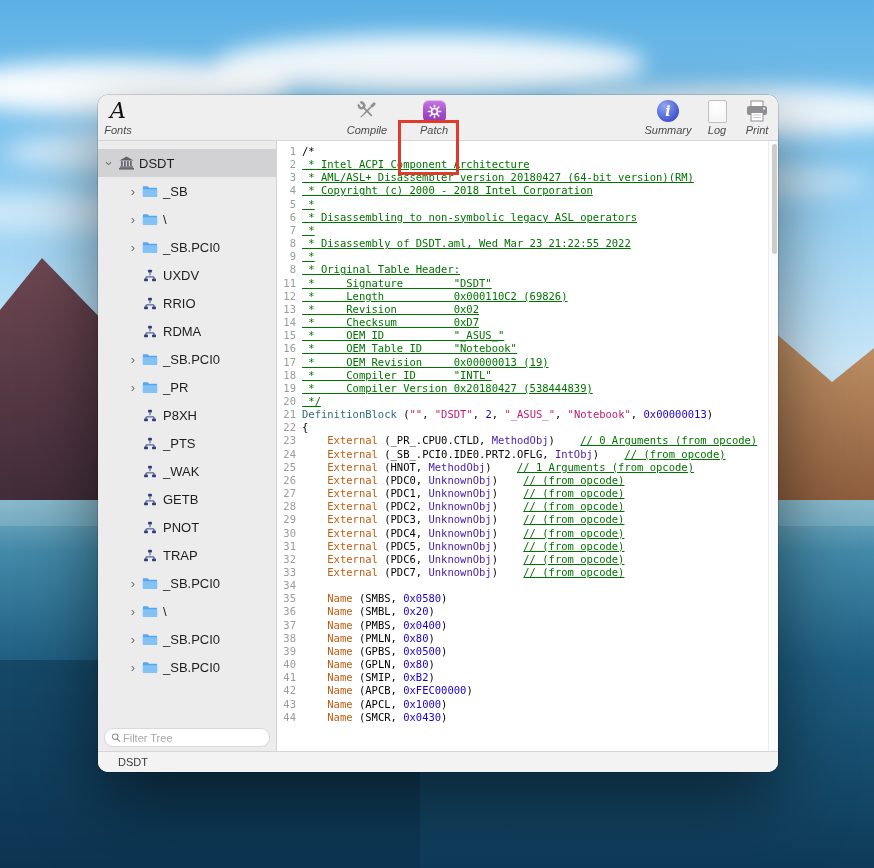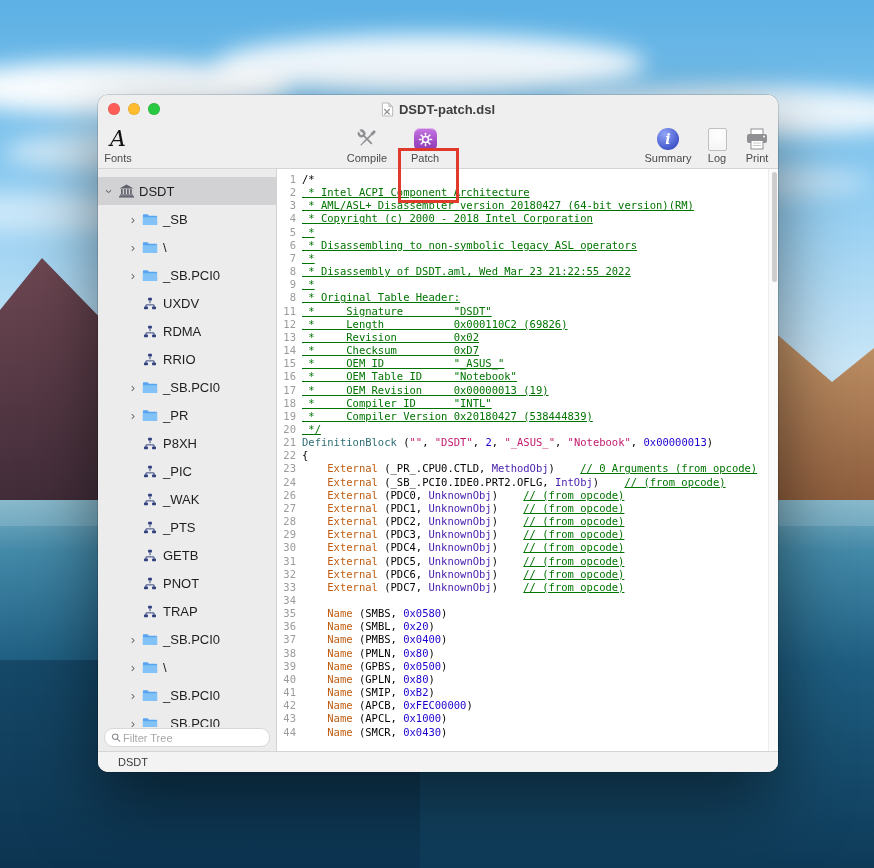--- a/index.html
+++ b/index.html
@@ -15,21 +15,21 @@
   .titlebar{height:28px;flex:none;background:#f0efef;position:relative;display:flex;
     align-items:center;justify-content:center;}
   .traffic{position:absolute;left:10px;top:8px;display:flex;gap:8px;}
   .light{width:12px;height:12px;border-radius:50%;box-shadow:inset 0 0 0 .5px rgba(0,0,0,.15);}
   .l-close{background:#ff5f57;} .l-min{background:#febc2e;} .l-zoom{background:#28c840;}
   .wtitle{display:flex;align-items:center;gap:5px;font-size:13px;font-weight:700;color:#3e3e3e;}
 
   .toolbar{height:45px;flex:none;background:#f0efef;border-bottom:1px solid #d6d5d5;position:relative;}
   .tb-item{position:absolute;top:3px;width:56px;display:flex;flex-direction:column;align-items:center;}
   .tb-ic{height:26px;display:flex;align-items:center;justify-content:center;}
-  .tb-label{font-size:11px;color:#4b4b4b;line-height:12px;}
+  .tb-label{font-size:11px;color:#4b4b4b;line-height:12px;font-style:italic;}
   .fonts-a{font-family:"DejaVu Serif",serif;font-style:italic;font-size:22px;color:#111;line-height:24px;}
   .patch-sq{width:23px;height:23px;border-radius:6px;display:flex;align-items:center;justify-content:center;
     background:linear-gradient(180deg,#c878e2 0%,#a04cc6 60%,#8c3bb4 100%);
     box-shadow:inset 0 1px 0 rgba(255,255,255,.5);}
   .sum-circle{width:22px;height:22px;border-radius:50%;display:flex;align-items:center;justify-content:center;
     background:radial-gradient(circle at 35% 28%,#93a6f7,#4458cd 70%,#33409d);}
   .sum-i{font-family:"DejaVu Serif",serif;font-style:italic;font-weight:700;color:#fff;font-size:14px;line-height:14px;}
   .log-page{width:17px;height:21px;background:#fdfdfd;border:1px solid #c0c0c0;border-radius:2px;
     box-shadow:inset 0 -6px 8px rgba(0,0,0,.04);}
   .annotation{position:absolute;left:300px;top:25px;width:55px;height:49px;
@@ -114,35 +114,20 @@
     </g>
     <polygon points="420,560 470,430 520,470 560,330 612,400 662,338 722,398 772,330 832,382 874,348 874,620 420,620" fill="url(#mtnR)"></polygon>
     <polygon points="0,310 42,258 112,330 182,282 262,352 332,322 422,432 472,520 472,640 0,640" fill="url(#mtnL)"></polygon>
     <rect y="500" width="874" height="368" fill="url(#sea)"></rect>
     <rect y="500" width="874" height="26" fill="#9cc7d6" opacity="0.35"></rect>
     <rect x="0" y="660" width="420" height="208" fill="#0a2e4a" opacity="0.45"></rect>
   </svg>
 
   <div class="window">
 
-    <div class="titlebar">
-      <div class="traffic">
-        <div class="light l-close"></div>
-        <div class="light l-min"></div>
-        <div class="light l-zoom"></div>
-      </div>
-      <div class="wtitle">
-        <svg width="13" height="15" viewBox="0 0 14 16">
-          <path d="M1.5 1h7l4 4v10h-11z" fill="#ffffff" stroke="#b5b5b5"></path>
-          <path d="M8.5 1l4 4h-4z" fill="#e4e4e4" stroke="#b5b5b5"></path>
-          <path d="M4 8l5 5M9 8l-5 5" stroke="#8f8f94" stroke-width="1.4" stroke-linecap="round"></path>
-        </svg>
-        <span>DSDT-patch.dsl</span>
-      </div>
-    </div>
 
     <div class="toolbar">
 
       <div class="tb-item" style="left:-8px;">
         <div class="tb-ic">
             <span class="fonts-a">A</span>
           </div>
         <div class="tb-label">Fonts</div>
       </div>
 
@@ -157,21 +142,21 @@
             <g transform="rotate(-45 13 13)">
               <circle cx="13" cy="5.2" r="2.7" fill="none" stroke="#8f8f94" stroke-width="2.4"></circle>
               <rect x="12" y="0.5" width="2" height="3.4" fill="#f0efef"></rect>
               <rect x="12.1" y="7.4" width="1.8" height="12.6" rx="0.9" fill="#8f8f94"></rect>
             </g>
           </svg>
         </div>
         <div class="tb-label">Compile</div>
       </div>
 
-      <div class="tb-item" style="left:299px;">
+      <div class="tb-item" style="left:308px;">
         <div class="tb-ic">
           <div class="patch-sq">
             <svg width="15" height="15" viewBox="0 0 16 16">
               <g fill="#fff">
                 <rect x="7.2" y="0.7" width="1.6" height="3.2" rx="0.7"></rect>
                 <rect x="7.2" y="0.7" width="1.6" height="3.2" rx="0.7" transform="rotate(45 8 8)"></rect>
                 <rect x="7.2" y="0.7" width="1.6" height="3.2" rx="0.7" transform="rotate(90 8 8)"></rect>
                 <rect x="7.2" y="0.7" width="1.6" height="3.2" rx="0.7" transform="rotate(135 8 8)"></rect>
                 <rect x="7.2" y="0.7" width="1.6" height="3.2" rx="0.7" transform="rotate(180 8 8)"></rect>
                 <rect x="7.2" y="0.7" width="1.6" height="3.2" rx="0.7" transform="rotate(225 8 8)"></rect>
@@ -287,37 +272,37 @@
               <span class="ticon">
                 <svg width="14" height="13" viewBox="0 0 16 14">
                   <g fill="none" stroke="#2f3f7e" stroke-width="1.1">
                     <path d="M8 3.5v3.3M3.4 10.8V8.6h9.2v2.2"></path>
                   </g>
                   <rect x="5.8" y="0.4" width="4.4" height="3.1" rx="0.5" fill="#2f3f7e"></rect>
                   <rect x="1.2" y="10.5" width="4.4" height="3.1" rx="0.5" fill="#2f3f7e"></rect>
                   <rect x="10.4" y="10.5" width="4.4" height="3.1" rx="0.5" fill="#2f3f7e"></rect>
                 </svg>
               </span>
+              <span class="tlabel">RRIO</span>
+            </div>
+            <div class="tree-row ind1">
+              <span class="chev"></span>
+              <span class="ticon">
+                <svg width="14" height="13" viewBox="0 0 16 14">
+                  <g fill="none" stroke="#2f3f7e" stroke-width="1.1">
+                    <path d="M8 3.5v3.3M3.4 10.8V8.6h9.2v2.2"></path>
+                  </g>
+                  <rect x="5.8" y="0.4" width="4.4" height="3.1" rx="0.5" fill="#2f3f7e"></rect>
+                  <rect x="1.2" y="10.5" width="4.4" height="3.1" rx="0.5" fill="#2f3f7e"></rect>
+                  <rect x="10.4" y="10.5" width="4.4" height="3.1" rx="0.5" fill="#2f3f7e"></rect>
+                </svg>
+              </span>
               <span class="tlabel">RDMA</span>
             </div>
             <div class="tree-row ind1">
-              <span class="chev"></span>
-              <span class="ticon">
-                <svg width="14" height="13" viewBox="0 0 16 14">
-                  <g fill="none" stroke="#2f3f7e" stroke-width="1.1">
-                    <path d="M8 3.5v3.3M3.4 10.8V8.6h9.2v2.2"></path>
-                  </g>
-                  <rect x="5.8" y="0.4" width="4.4" height="3.1" rx="0.5" fill="#2f3f7e"></rect>
-                  <rect x="1.2" y="10.5" width="4.4" height="3.1" rx="0.5" fill="#2f3f7e"></rect>
-                  <rect x="10.4" y="10.5" width="4.4" height="3.1" rx="0.5" fill="#2f3f7e"></rect>
-                </svg>
-              </span>
-              <span class="tlabel">RRIO</span>
-            </div>
-            <div class="tree-row ind1">
               <span class="chev">›</span>
               <span class="ticon">
                 <svg width="16" height="13" viewBox="0 0 18 14">
                   <path d="M1 2.2C1 1.5 1.5 1 2.2 1h4.1l1.6 1.8h7.9c.7 0 1.2.5 1.2 1.2V12c0 .7-.5 1.2-1.2 1.2H2.2C1.5 13.2 1 12.7 1 12z" fill="#57a6ef"></path>
                   <path d="M1 4.6h16V12c0 .7-.5 1.2-1.2 1.2H2.2C1.5 13.2 1 12.7 1 12z" fill="#82c2f7"></path>
                 </svg>
               </span>
               <span class="tlabel">_SB.PCI0</span>
             </div>
             <div class="tree-row ind1">
@@ -349,49 +334,35 @@
               <span class="ticon">
                 <svg width="14" height="13" viewBox="0 0 16 14">
                   <g fill="none" stroke="#2f3f7e" stroke-width="1.1">
                     <path d="M8 3.5v3.3M3.4 10.8V8.6h9.2v2.2"></path>
                   </g>
                   <rect x="5.8" y="0.4" width="4.4" height="3.1" rx="0.5" fill="#2f3f7e"></rect>
                   <rect x="1.2" y="10.5" width="4.4" height="3.1" rx="0.5" fill="#2f3f7e"></rect>
                   <rect x="10.4" y="10.5" width="4.4" height="3.1" rx="0.5" fill="#2f3f7e"></rect>
                 </svg>
               </span>
-              <span class="tlabel">_PIC</span>
+              <span class="tlabel">_PTS</span>
             </div>
             <div class="tree-row ind1">
               <span class="chev"></span>
               <span class="ticon">
                 <svg width="14" height="13" viewBox="0 0 16 14">
                   <g fill="none" stroke="#2f3f7e" stroke-width="1.1">
                     <path d="M8 3.5v3.3M3.4 10.8V8.6h9.2v2.2"></path>
                   </g>
                   <rect x="5.8" y="0.4" width="4.4" height="3.1" rx="0.5" fill="#2f3f7e"></rect>
                   <rect x="1.2" y="10.5" width="4.4" height="3.1" rx="0.5" fill="#2f3f7e"></rect>
                   <rect x="10.4" y="10.5" width="4.4" height="3.1" rx="0.5" fill="#2f3f7e"></rect>
                 </svg>
               </span>
               <span class="tlabel">_WAK</span>
-            </div>
-            <div class="tree-row ind1">
-              <span class="chev"></span>
-              <span class="ticon">
-                <svg width="14" height="13" viewBox="0 0 16 14">
-                  <g fill="none" stroke="#2f3f7e" stroke-width="1.1">
-                    <path d="M8 3.5v3.3M3.4 10.8V8.6h9.2v2.2"></path>
-                  </g>
-                  <rect x="5.8" y="0.4" width="4.4" height="3.1" rx="0.5" fill="#2f3f7e"></rect>
-                  <rect x="1.2" y="10.5" width="4.4" height="3.1" rx="0.5" fill="#2f3f7e"></rect>
-                  <rect x="10.4" y="10.5" width="4.4" height="3.1" rx="0.5" fill="#2f3f7e"></rect>
-                </svg>
-              </span>
-              <span class="tlabel">_PTS</span>
             </div>
             <div class="tree-row ind1">
               <span class="chev"></span>
               <span class="ticon">
                 <svg width="14" height="13" viewBox="0 0 16 14">
                   <g fill="none" stroke="#2f3f7e" stroke-width="1.1">
                     <path d="M8 3.5v3.3M3.4 10.8V8.6h9.2v2.2"></path>
                   </g>
                   <rect x="5.8" y="0.4" width="4.4" height="3.1" rx="0.5" fill="#2f3f7e"></rect>
                   <rect x="1.2" y="10.5" width="4.4" height="3.1" rx="0.5" fill="#2f3f7e"></rect>
@@ -497,20 +468,21 @@
             <div class="code-line"><span class="lnum">15</span><span class="ltext"><span class="tok-c"> *     OEM ID           "_ASUS_"</span></span></div>
             <div class="code-line"><span class="lnum">16</span><span class="ltext"><span class="tok-c"> *     OEM Table ID     "Notebook"</span></span></div>
             <div class="code-line"><span class="lnum">17</span><span class="ltext"><span class="tok-c"> *     OEM Revision     0x00000013 (19)</span></span></div>
             <div class="code-line"><span class="lnum">18</span><span class="ltext"><span class="tok-c"> *     Compiler ID      "INTL"</span></span></div>
             <div class="code-line"><span class="lnum">19</span><span class="ltext"><span class="tok-c"> *     Compiler Version 0x20180427 (538444839)</span></span></div>
             <div class="code-line"><span class="lnum">20</span><span class="ltext"><span class="tok-c"> */</span></span></div>
             <div class="code-line"><span class="lnum">21</span><span class="ltext"><span class="tok-k">DefinitionBlock</span><span class="tok-p"> (</span><span class="tok-s">""</span><span class="tok-p">, </span><span class="tok-s">"DSDT"</span><span class="tok-p">, </span><span class="tok-n">2</span><span class="tok-p">, </span><span class="tok-s">"_ASUS_"</span><span class="tok-p">, </span><span class="tok-s">"Notebook"</span><span class="tok-p">, </span><span class="tok-n">0x00000013</span><span class="tok-p">)</span></span></div>
             <div class="code-line"><span class="lnum">22</span><span class="ltext"><span class="tok-p">{</span></span></div>
             <div class="code-line"><span class="lnum">23</span><span class="ltext"><span class="tok-p">    </span><span class="tok-e">External</span><span class="tok-p"> (_PR_.CPU0.CTLD, </span><span class="tok-t">MethodObj</span><span class="tok-p">)    </span><span class="tok-c">// 0 Arguments (from opcode)</span></span></div>
             <div class="code-line"><span class="lnum">24</span><span class="ltext"><span class="tok-p">    </span><span class="tok-e">External</span><span class="tok-p"> (_SB_.PCI0.IDE0.PRT2.OFLG, </span><span class="tok-t">IntObj</span><span class="tok-p">)    </span><span class="tok-c">// (from opcode)</span></span></div>
+            <div class="code-line"><span class="lnum">25</span><span class="ltext"><span class="tok-p">    </span><span class="tok-e">External</span><span class="tok-p"> (HNOT, </span><span class="tok-t">MethodObj</span><span class="tok-p">)    </span><span class="tok-c">// 1 Arguments (from opcode)</span></span></div>
             <div class="code-line"><span class="lnum">26</span><span class="ltext"><span class="tok-p">    </span><span class="tok-e">External</span><span class="tok-p"> (PDC0, </span><span class="tok-t">UnknownObj</span><span class="tok-p">)    </span><span class="tok-c">// (from opcode)</span></span></div>
             <div class="code-line"><span class="lnum">27</span><span class="ltext"><span class="tok-p">    </span><span class="tok-e">External</span><span class="tok-p"> (PDC1, </span><span class="tok-t">UnknownObj</span><span class="tok-p">)    </span><span class="tok-c">// (from opcode)</span></span></div>
             <div class="code-line"><span class="lnum">28</span><span class="ltext"><span class="tok-p">    </span><span class="tok-e">External</span><span class="tok-p"> (PDC2, </span><span class="tok-t">UnknownObj</span><span class="tok-p">)    </span><span class="tok-c">// (from opcode)</span></span></div>
             <div class="code-line"><span class="lnum">29</span><span class="ltext"><span class="tok-p">    </span><span class="tok-e">External</span><span class="tok-p"> (PDC3, </span><span class="tok-t">UnknownObj</span><span class="tok-p">)    </span><span class="tok-c">// (from opcode)</span></span></div>
             <div class="code-line"><span class="lnum">30</span><span class="ltext"><span class="tok-p">    </span><span class="tok-e">External</span><span class="tok-p"> (PDC4, </span><span class="tok-t">UnknownObj</span><span class="tok-p">)    </span><span class="tok-c">// (from opcode)</span></span></div>
             <div class="code-line"><span class="lnum">31</span><span class="ltext"><span class="tok-p">    </span><span class="tok-e">External</span><span class="tok-p"> (PDC5, </span><span class="tok-t">UnknownObj</span><span class="tok-p">)    </span><span class="tok-c">// (from opcode)</span></span></div>
             <div class="code-line"><span class="lnum">32</span><span class="ltext"><span class="tok-p">    </span><span class="tok-e">External</span><span class="tok-p"> (PDC6, </span><span class="tok-t">UnknownObj</span><span class="tok-p">)    </span><span class="tok-c">// (from opcode)</span></span></div>
             <div class="code-line"><span class="lnum">33</span><span class="ltext"><span class="tok-p">    </span><span class="tok-e">External</span><span class="tok-p"> (PDC7, </span><span class="tok-t">UnknownObj</span><span class="tok-p">)    </span><span class="tok-c">// (from opcode)</span></span></div>
             <div class="code-line"><span class="lnum">34</span><span class="ltext"></span></div>
             <div class="code-line"><span class="lnum">35</span><span class="ltext"><span class="tok-p">    </span><span class="tok-e">Name</span><span class="tok-p"> (SMBS, </span><span class="tok-n">0x0580</span><span class="tok-p">)</span></span></div>

